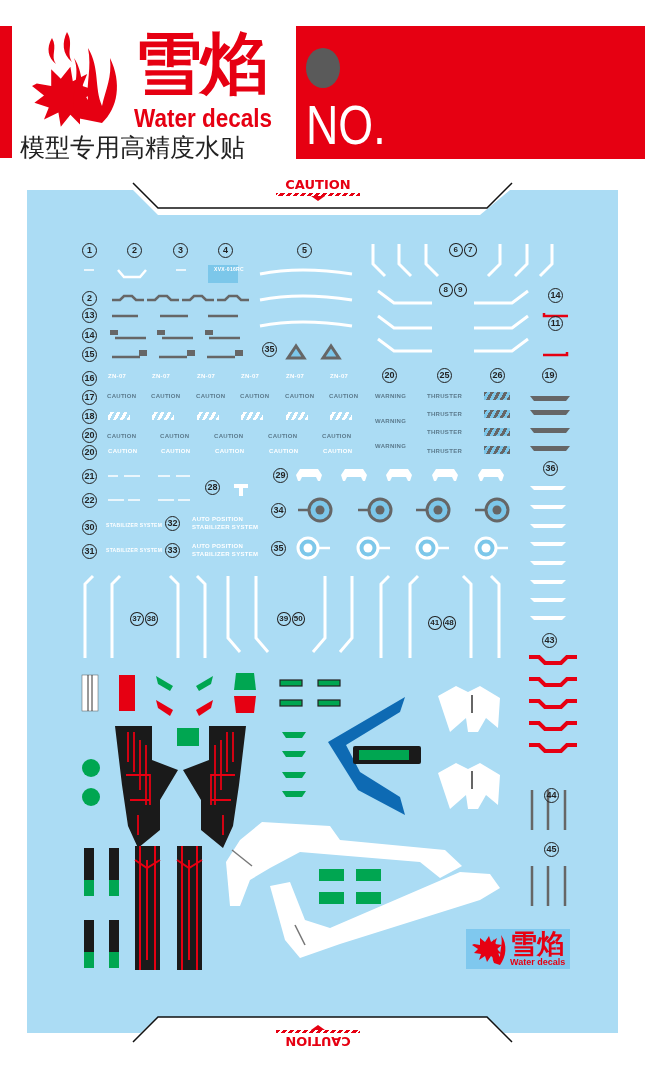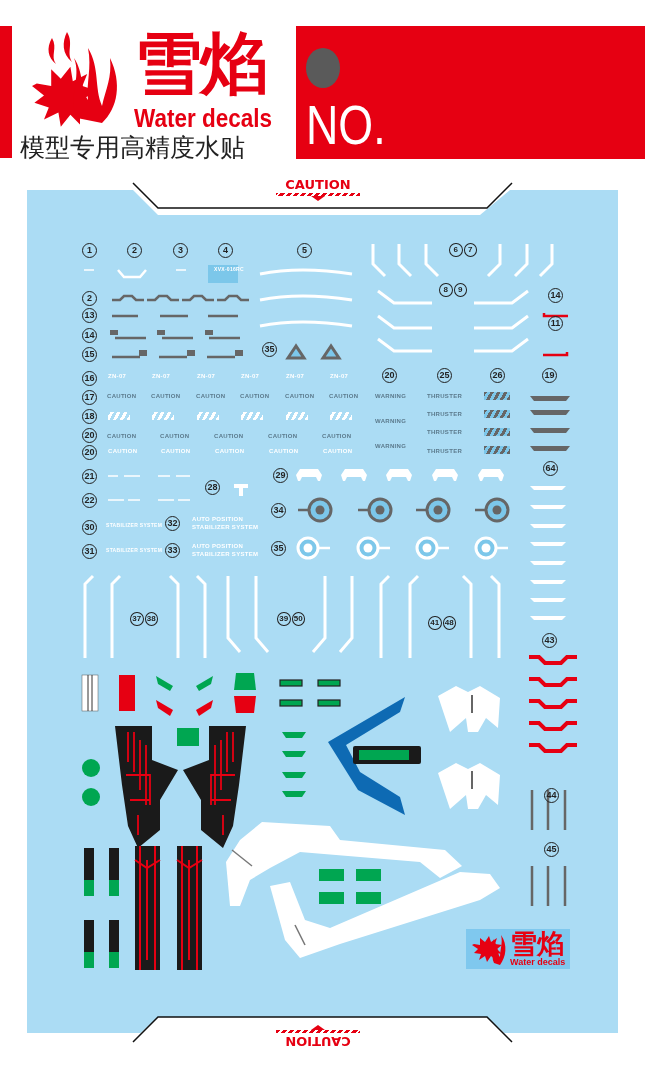--- a/index.html
+++ b/index.html
@@ -380,21 +380,21 @@
 <div class="num" style="left:82px;top:428px">20</div>
 <div class="num" style="left:82px;top:445px">20</div>
 <div class="num" style="left:382px;top:368px">20</div>
 <div class="num" style="left:437px;top:368px">25</div>
 <div class="num" style="left:490px;top:368px">26</div>
 <div class="num" style="left:542px;top:368px">19</div>
 <div class="num" style="left:82px;top:469px">21</div>
 <div class="num" style="left:82px;top:493px">22</div>
 <div class="num" style="left:205px;top:480px">28</div>
 <div class="num" style="left:273px;top:468px">29</div>
-<div class="num" style="left:543px;top:461px">64</div>
+<div class="num" style="left:543px;top:461px">36</div>
 <div class="num" style="left:82px;top:520px">30</div>
 <div class="num" style="left:82px;top:544px">31</div>
 <div class="num" style="left:165px;top:516px">32</div>
 <div class="num" style="left:165px;top:543px">33</div>
 <div class="num" style="left:271px;top:503px">34</div>
 <div class="num" style="left:271px;top:541px">35</div>
 <div class="num pair" style="left:130px;top:612px">
     <span>37</span>
     <span>38</span>
   </div>

